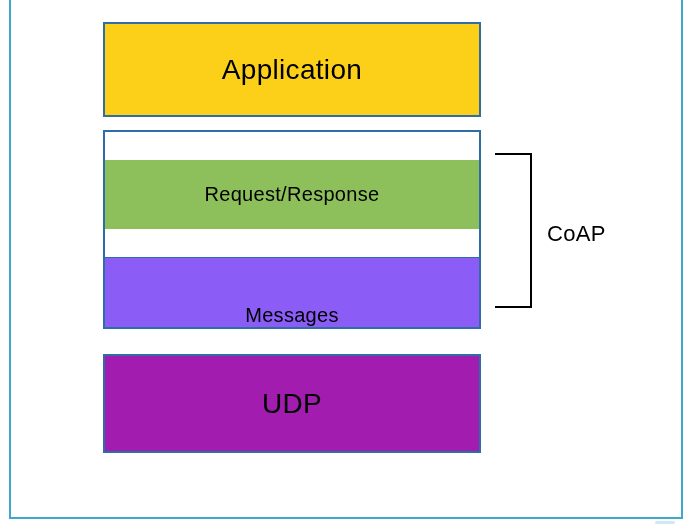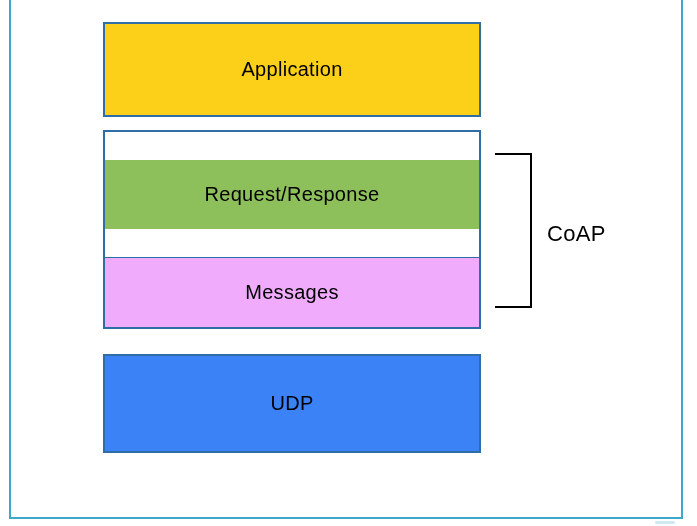--- a/index.html
+++ b/index.html
@@ -29,21 +29,21 @@
   }
   .layer-box {
     position: absolute;
     left: 103px;
     width: 378px;
     border: 2px solid #2e6da6;
     box-sizing: border-box;
     display: flex;
     align-items: center;
     justify-content: center;
-    font-size: 20px;
+    font-size: 28px;
     color: #000000;
     letter-spacing: 0.3px;
   }
   .box-application {
     top: 22px;
     height: 95px;
   }
   
   .coap-group {
     position: absolute;
@@ -113,26 +113,26 @@
   <div class="outer-frame"></div>
 
   <div class="layer-box box-application" style="background-color: rgb(252, 208, 25);">
     <span>Application</span>
   </div>
 
   <div class="coap-group">
     <div class="coap-sublayer" style="background-color: rgb(141, 191, 91);">
       <span>Request/Response</span>
     </div>
-    <div class="coap-sublayer" style="background-color: #f0abfc;">
+    <div class="coap-sublayer" style="background-color: #8b5cf6; align-items: flex-end;">
       <span>Messages</span>
     </div>
   </div>
 
-  <div class="layer-box box-udp" style="background-color: #3b82f6;">
+  <div class="layer-box box-udp" style="background-color: #a21caf;">
     <span>UDP</span>
   </div>
 
   <div class="bracket"></div>
 
   <div class="bracket-label">CoAP</div>
 
   <div class="smudge"></div>
 
 </div>

